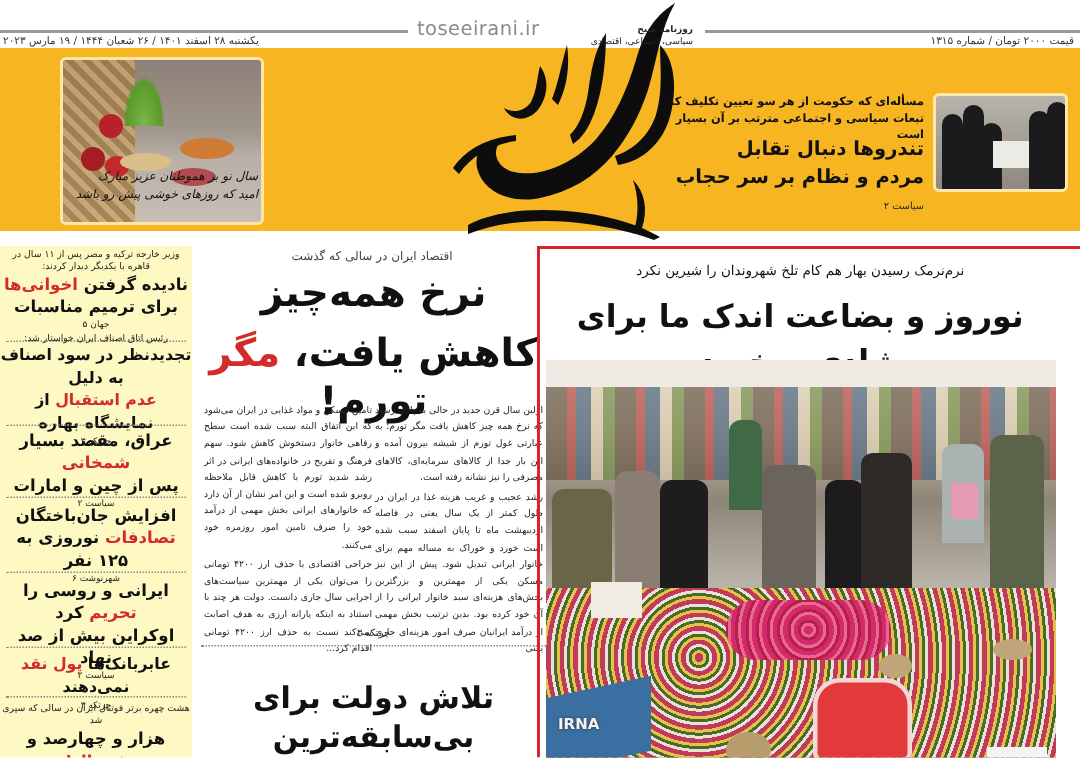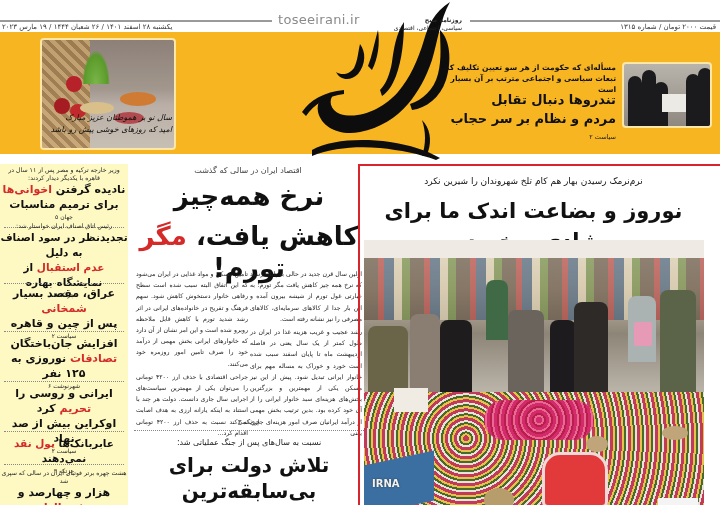--- a/index.html
+++ b/index.html
@@ -163,21 +163,21 @@
   <div class="lc-item" style="top:58px;">
     <div class="lc-kicker">رئیس اتاق اصناف ایران خواستار شد:</div>
     <div class="lc-head" style="font-size:10.5px;">تجدیدنظر در سود اصناف به دلیل</div>
     <div class="lc-head" style="font-size:10.5px;"><span class="red">عدم استقبال</span><span> از نمایشگاه بهاره</span></div>
     <div class="lc-ref">چرتکه ۳</div>
   </div>
   <div class="lc-div" style="top:119px;"></div>
 
   <div class="lc-item" style="top:122px;">
     <div class="lc-head"><span>عراق، مقصد بسیار </span><span class="red">شمخانی</span></div>
-    <div class="lc-head">پس از چین و قاهره</div>
+    <div class="lc-head">پس از چین و امارات</div>
     <div class="lc-ref">سیاست ۲</div>
   </div>
   <div class="lc-div" style="top:167px;"></div>
 
   <div class="lc-item" style="top:172px;">
     <div class="lc-head">افزایش جان‌باختگان</div>
     <div class="lc-head"><span class="red">تصادفات</span><span> نوروزی به ۱۲۵ نفر</span></div>
     <div class="lc-ref">شهرنوشت ۶</div>
   </div>
   <div class="lc-div" style="top:217px;"></div>
@@ -210,21 +210,20 @@
     <p>اولین سال قرن جدید در حالی به پایان رسید که نرخ همه چیز کاهش یافت مگر تورم؛ به عبارتی غول تورم از شیشه بیرون آمده و این بار جدا از کالاهای سرمایه‌ای، کالاهای مصرفی را نیز نشانه رفته است.</p>
     <p>رشد عجیب و غریب هزینه غذا در ایران در طول کمتر از یک سال یعنی در فاصله اردیبهشت ماه تا پایان اسفند سبب شده است خورد و خوراک به مساله مهم برای خانوار ایرانی تبدیل شود. پیش از این نیز مسکن یکی از مهمترین و بزرگترین بخش‌های هزینه‌ای سبد خانوار ایرانی را از آن خود کرده بود. بدین ترتیب بخش مهمی از درآمد ایرانیان صرف امور هزینه‌ای جاری یعنی</p>
   </div>
   <div class="mid-body left">
     <p>تامین مسکن و مواد غذایی در ایران می‌شود که این اتفاق البته سبب شده است سطح رفاهی خانوار دستخوش کاهش شود. سهم فرهنگ و تفریح در خانواده‌های ایرانی در اثر رشد شدید تورم با کاهش قابل ملاحظه روبرو شده است و این امر نشان از آن دارد که خانوارهای ایرانی بخش مهمی از درآمد خود را صرف تامین امور روزمره خود می‌کنند.</p>
     <p>جراحی اقتصادی با حذف ارز ۴۲۰۰ تومانی را می‌توان یکی از مهمترین سیاست‌های اجرایی سال جاری دانست. دولت هر چند با استناد به اینکه یارانه ارزی به هدف اصابت نمی‌کند نسبت به حذف ارز ۴۲۰۰ تومانی اقدام کرد...</p>
   </div>
 
   <div class="mid-ref">چرتکه ۳</div>
   <div class="mid-div"></div>
-  <div class="mid-kicker2">نسبت به سال‌های پس از جنگ عملیاتی شد:</div>
   <div class="mid-head3">
     <div>تلاش دولت برای بی‌سابقه‌ترین</div>
     <div>سرکوب مزدی کارگران</div>
   </div>
 </div>
 
 <div class="main-story">
   <div class="ms-kicker">نرم‌نرمک رسیدن بهار هم کام تلخ شهروندان را شیرین نکرد</div>
   <div class="ms-head">نوروز و بضاعت اندک ما برای شادی و خرید</div>
   <div class="ms-photo">

